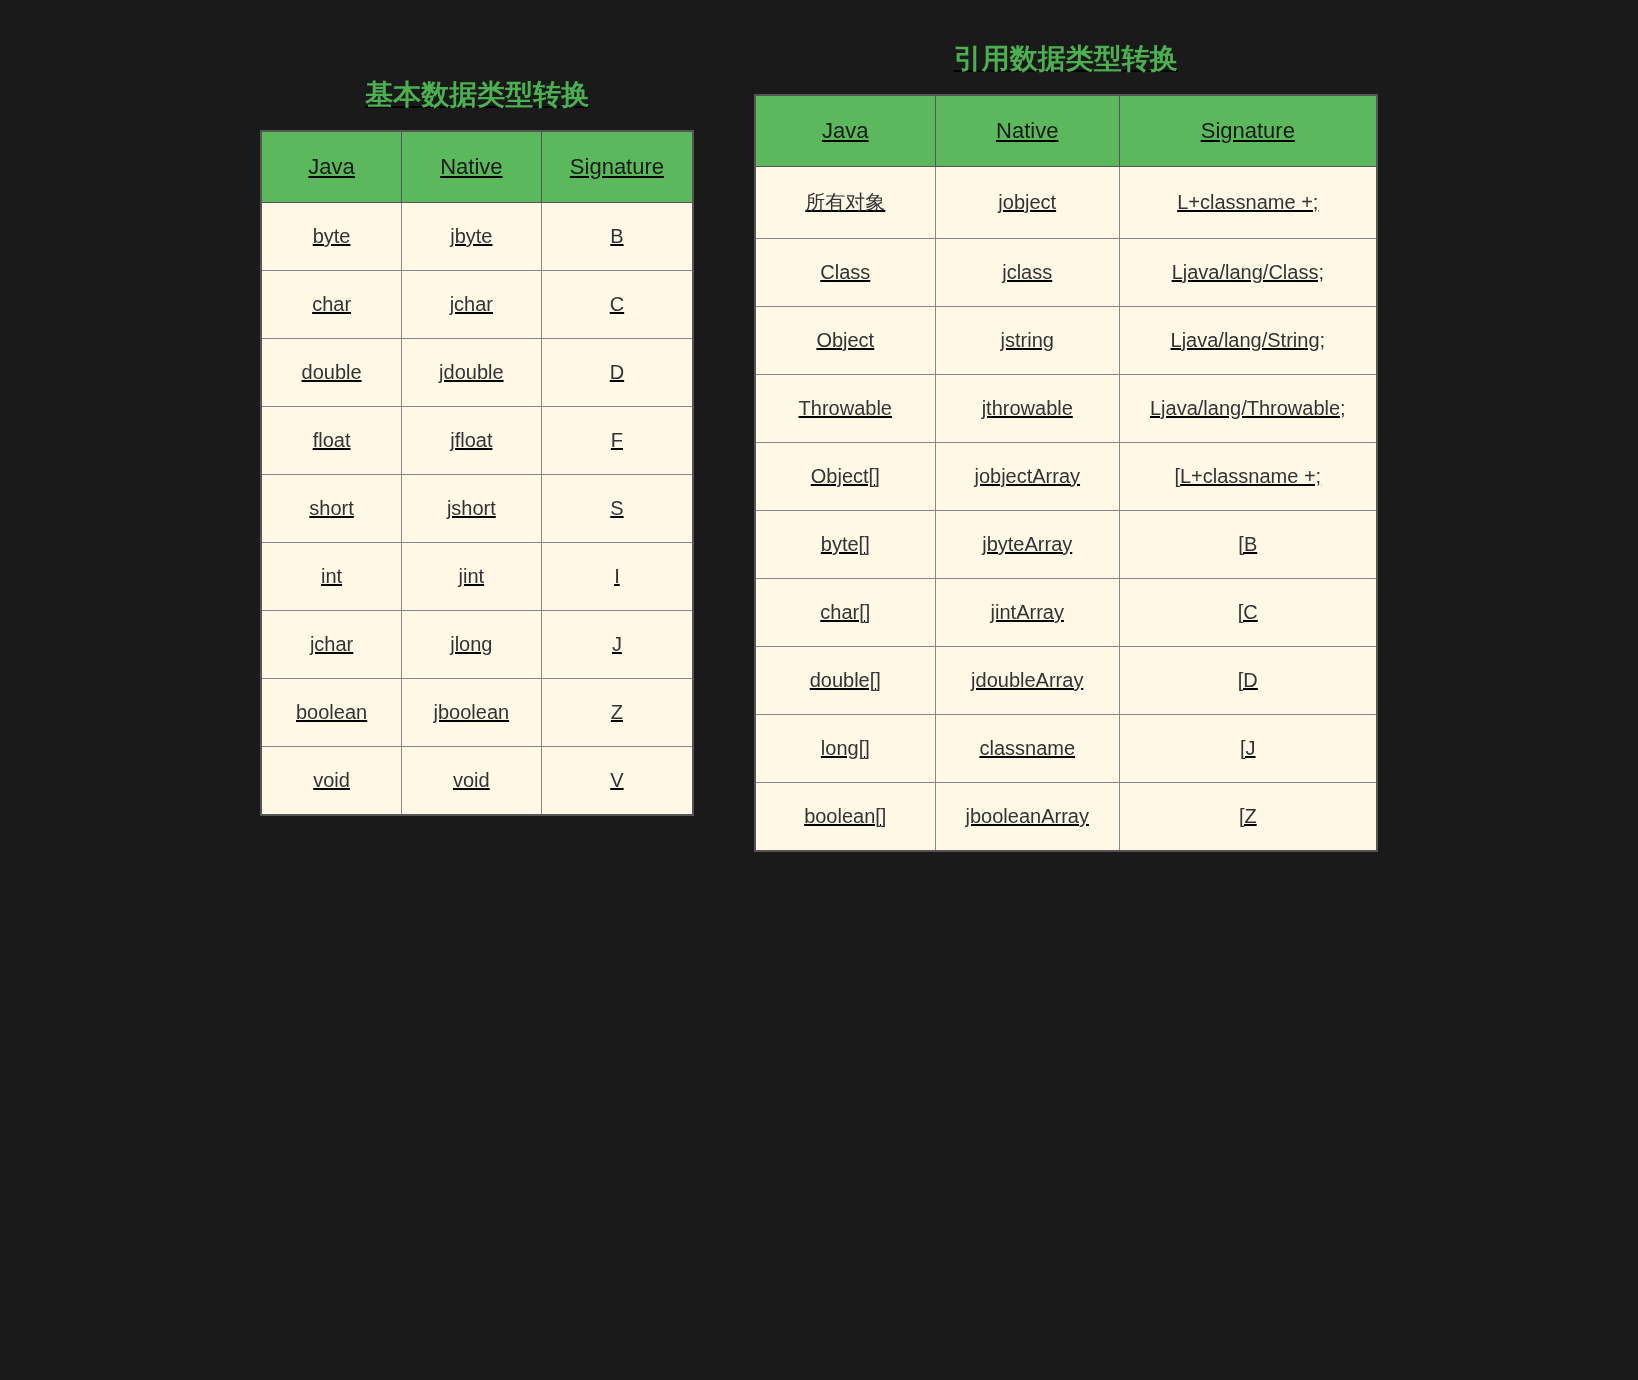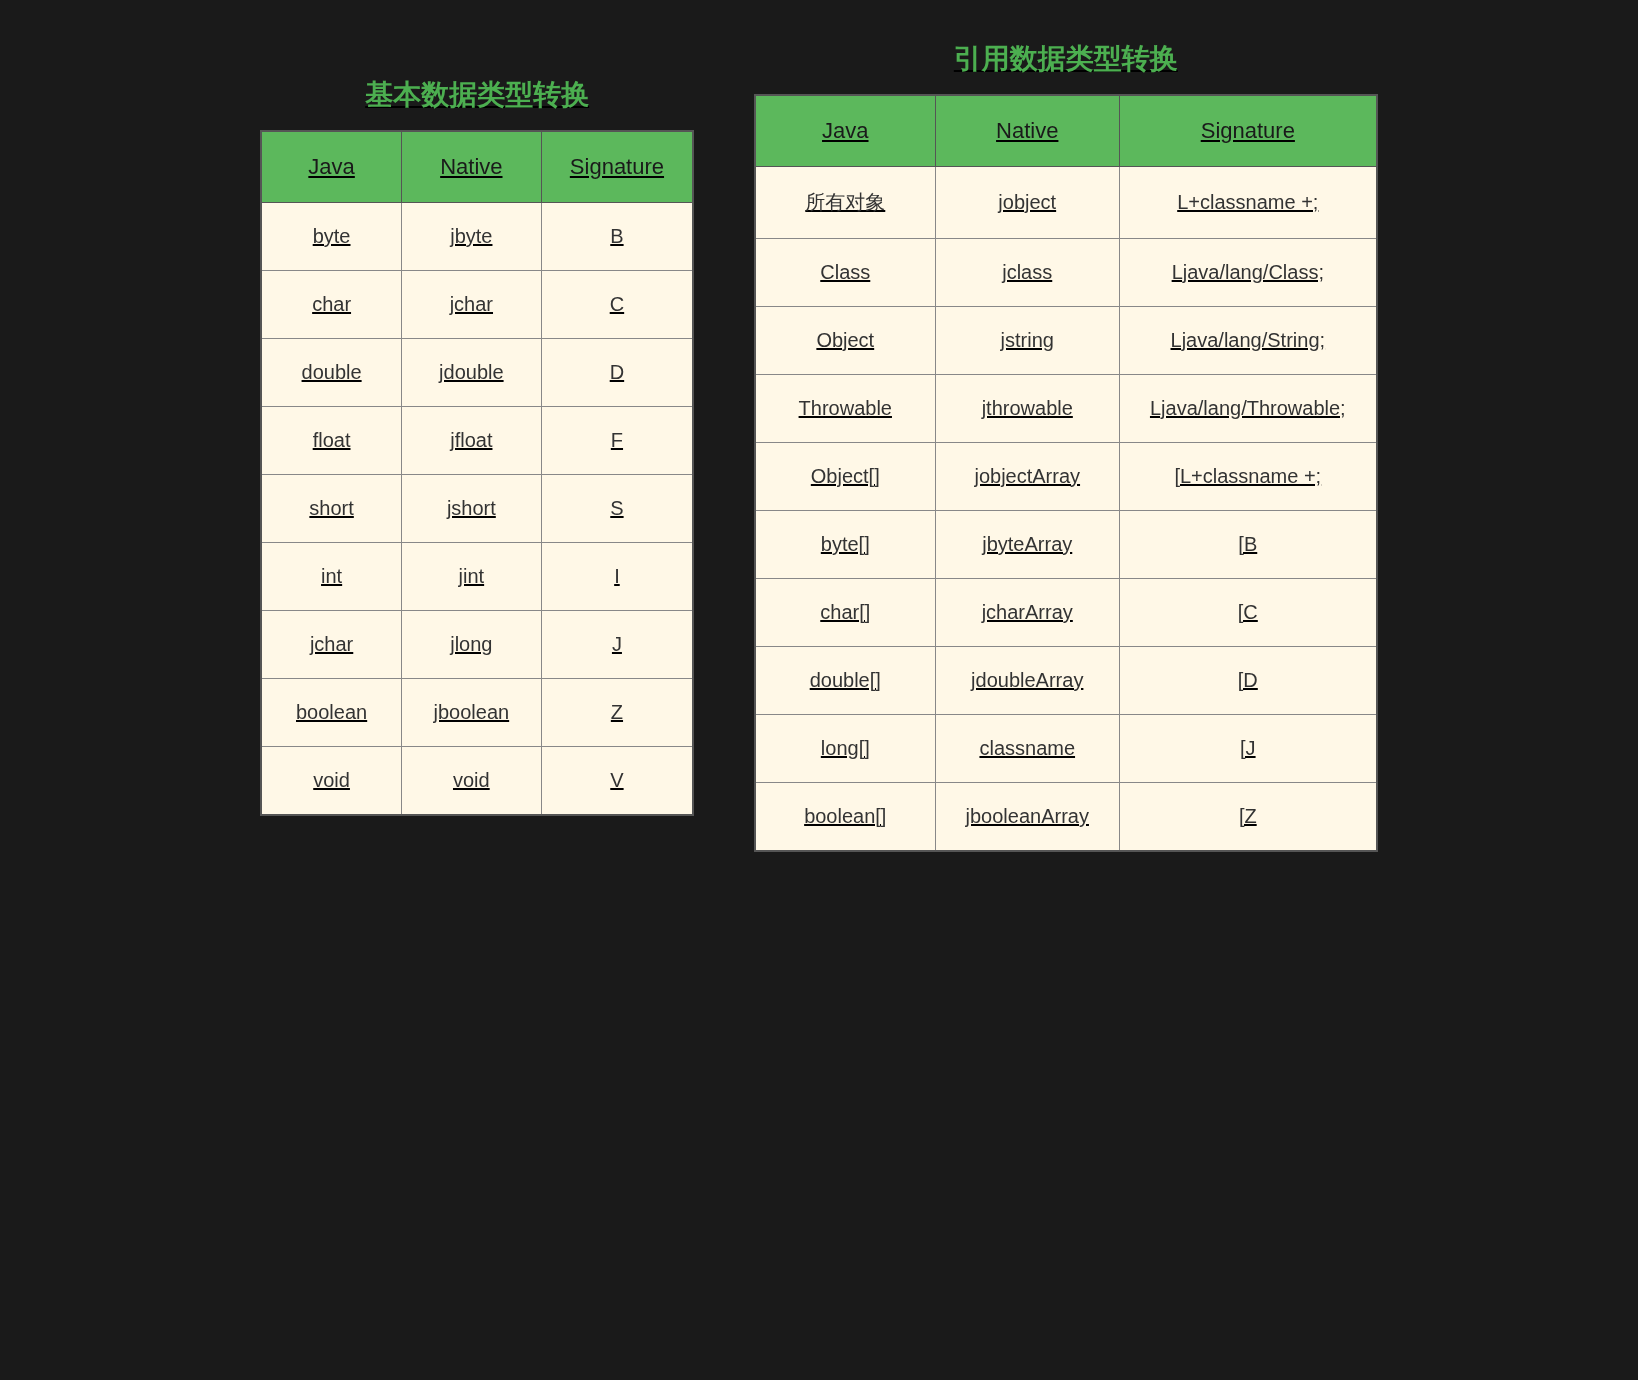--- a/index.html
+++ b/index.html
@@ -159,21 +159,21 @@
             <td>jobjectArray</td>
             <td>[L+classname +;</td>
           </tr>
           <tr>
             <td>byte[]</td>
             <td>jbyteArray</td>
             <td>[B</td>
           </tr>
           <tr>
             <td>char[]</td>
-            <td>jcharArray</td>
+            <td>jintArray</td>
             <td>[C</td>
           </tr>
           <tr>
             <td>double[]</td>
             <td>jdoubleArray</td>
             <td>[D</td>
           </tr>
           <tr>
             <td>long[]</td>
             <td>classname</td>

